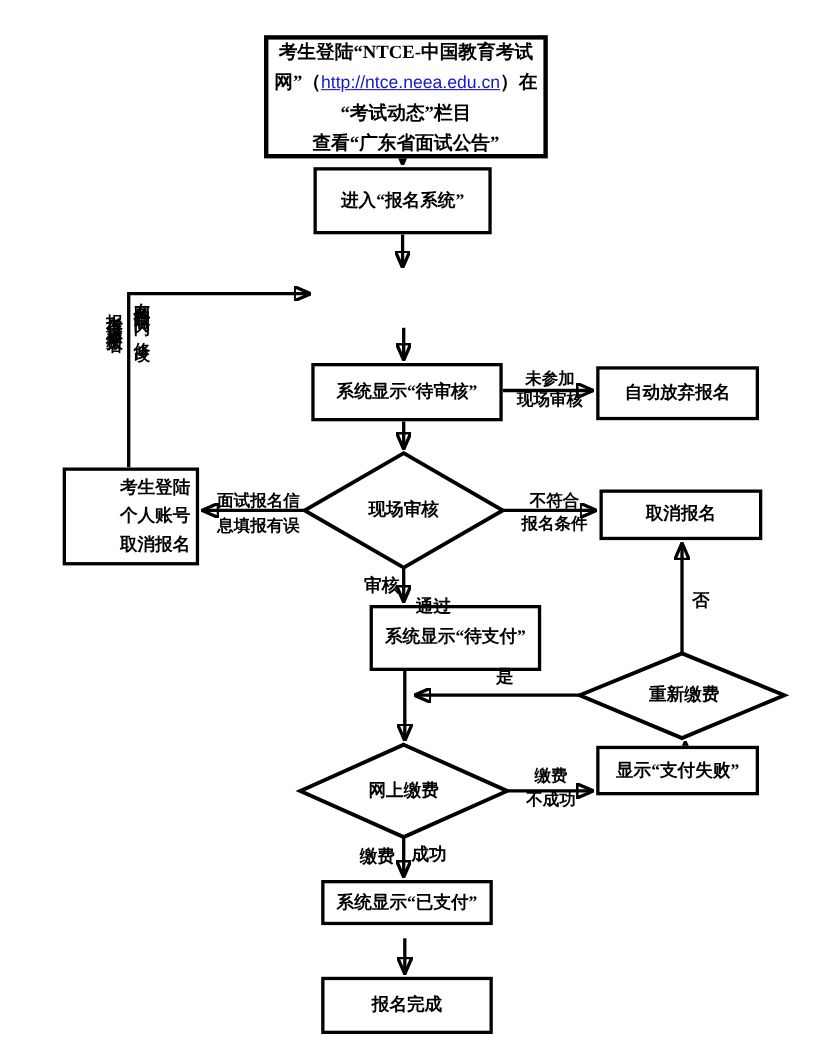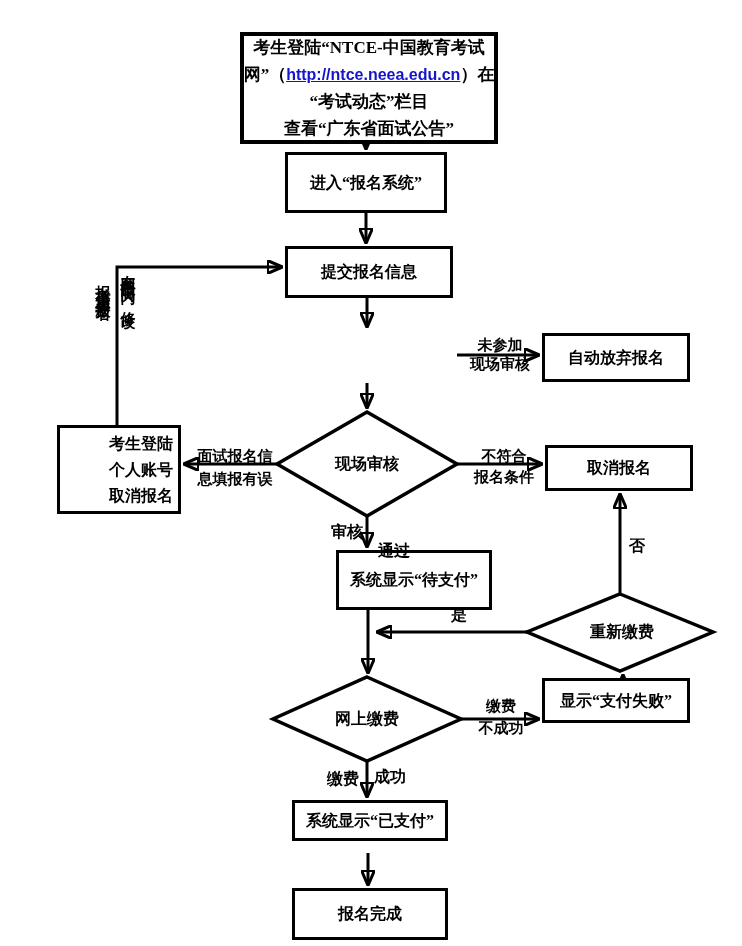--- a/index.html
+++ b/index.html
@@ -12,21 +12,21 @@
   svg.wires path, svg.wires polyline { stroke:#000; stroke-width:3; fill:none; }
   svg.wires polygon.diamond { stroke:#000; stroke-width:3.5; fill:#fff; }
 
   .box {
     position:absolute; box-sizing:border-box; border:3px solid #000; background:#fff;
     display:flex; flex-direction:column; align-items:center; justify-content:center;
     text-align:center; font-weight:bold; font-size:16px; line-height:26px; white-space:nowrap;
   }
   .box.start { border-width:4px; font-size:17px; line-height:27px; }
   .link {
-    color:#1414cb; text-decoration:underline; font-weight:bold;
+    color:#1414cb; text-decoration:underline; font-weight:normal;
     font-family:"Liberation Sans","DejaVu Sans",sans-serif; font-size:16px;
   }
   .dlabel {
     position:absolute; transform:translate(-50%,-50%); font-weight:bold;
     font-size:16px; white-space:nowrap;
   }
   .lbl {
     position:absolute; font-weight:bold; font-size:16px; white-space:nowrap;
   }
   .lbl2 {
@@ -77,24 +77,24 @@
       <span>网”（</span><a class="link" href="#">http://ntce.neea.edu.cn</a><span>）在</span>
     </div>
     <div>“考试动态”栏目</div>
     <div>查看“广东省面试公告”</div>
   </div>
 
   <div class="box" style="left:285px; top:152px; width:162px; height:61px;">
     <div>进入“报名系统”</div>
   </div>
 
-  <div class="box" style="left:285px; top:246px; width:168px; height:52px;">
-    <div>提交报名信息</div>
+
+  <div class="box" style="left:283px; top:330px; width:174px; height:53px;">
+    <div>系统显示“待审核”</div>
   </div>
-
 
   <div class="box" style="left:542px; top:333px; width:148px; height:49px;">
     <div>自动放弃报名</div>
   </div>
 
   <div class="box" style="left:57px; top:425px; width:124px; height:89px; line-height:26px;padding-left:44px;">
     <div>考生登陆</div>
     <div>个人账号</div>
     <div>取消报名</div>
   </div>

